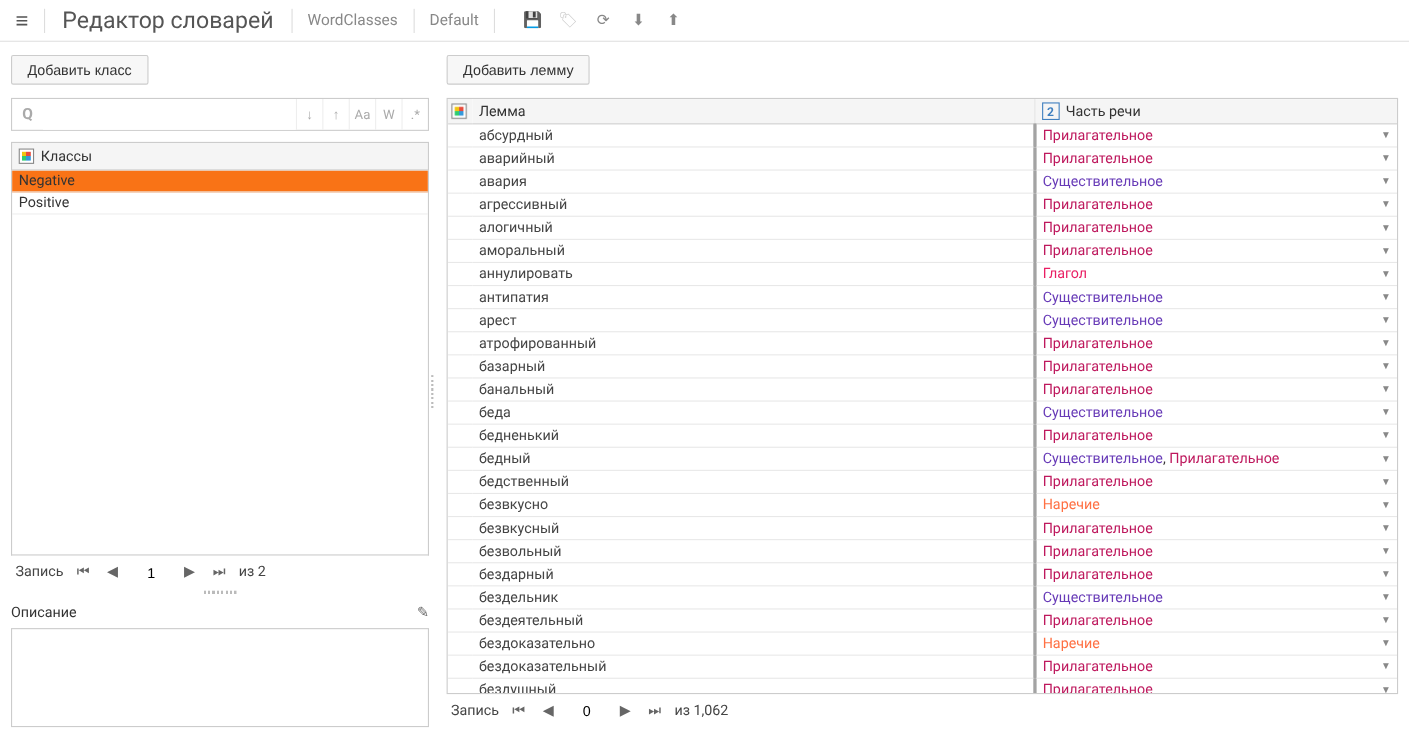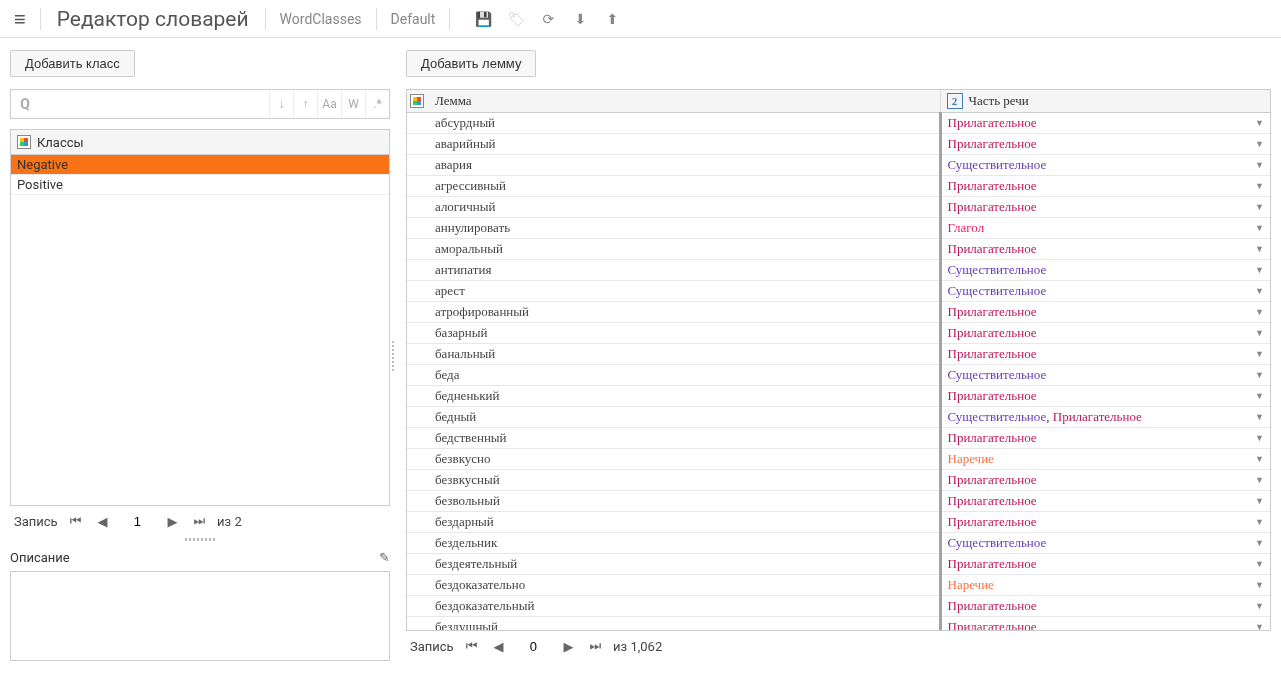--- a/index.html
+++ b/index.html
@@ -205,21 +205,20 @@
     .table-wrap {
       border: 1px solid #ccc;
       margin-top: 12px;
       flex: 1;
       overflow: auto;
       position: relative;
     }
     .lemma-table {
       width: 100%;
       border-collapse: collapse;
-      font-family: Liberation Serif, serif;
     }
     .lemma-table th {
       background: #f5f5f5;
       text-align: left;
       font-weight: normal;
       padding: 3px 6px;
       border-bottom: 1px solid #ccc;
       position: sticky;
       top: 0;
       height: 22px;
@@ -385,27 +384,27 @@
               <td>агрессивный</td>
               <td><span class="pos-adj">Прилагательное</span><span class="caret">▼</span></td>
             </tr>
             <tr>
               <td></td>
               <td>алогичный</td>
               <td><span class="pos-adj">Прилагательное</span><span class="caret">▼</span></td>
             </tr>
             <tr>
               <td></td>
+              <td>аморальный</td>
+              <td><span class="pos-adj">Прилагательное</span><span class="caret">▼</span></td>
+            </tr>
+            <tr>
+              <td></td>
               <td>аннулировать</td>
               <td><span class="pos-verb">Глагол</span><span class="caret">▼</span></td>
-            </tr>
-            <tr>
-              <td></td>
-              <td>аморальный</td>
-              <td><span class="pos-adj">Прилагательное</span><span class="caret">▼</span></td>
             </tr>
             <tr>
               <td></td>
               <td>антипатия</td>
               <td><span class="pos-noun">Существительное</span><span class="caret">▼</span></td>
             </tr>
             <tr>
               <td></td>
               <td>арест</td>
               <td><span class="pos-noun">Существительное</span><span class="caret">▼</span></td>

